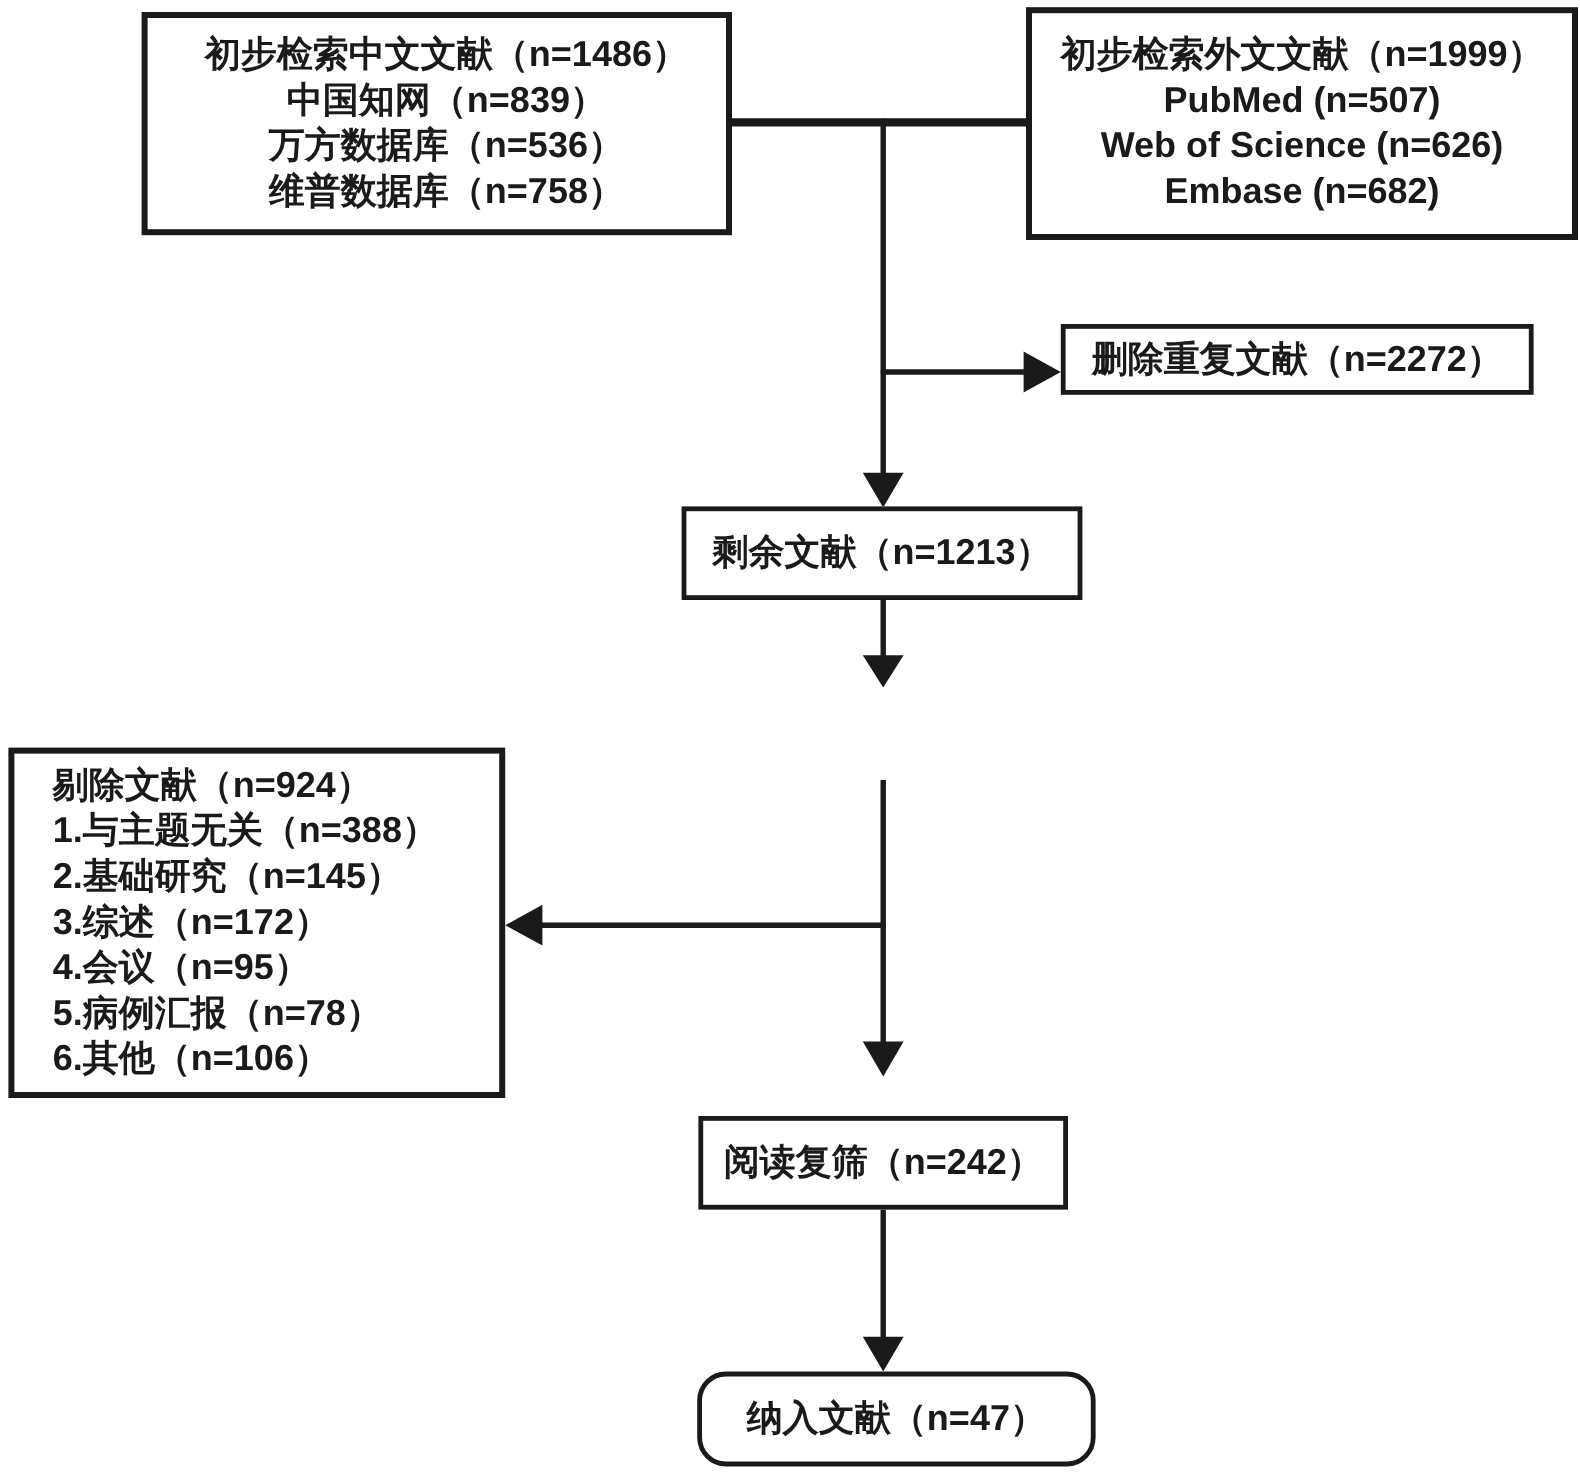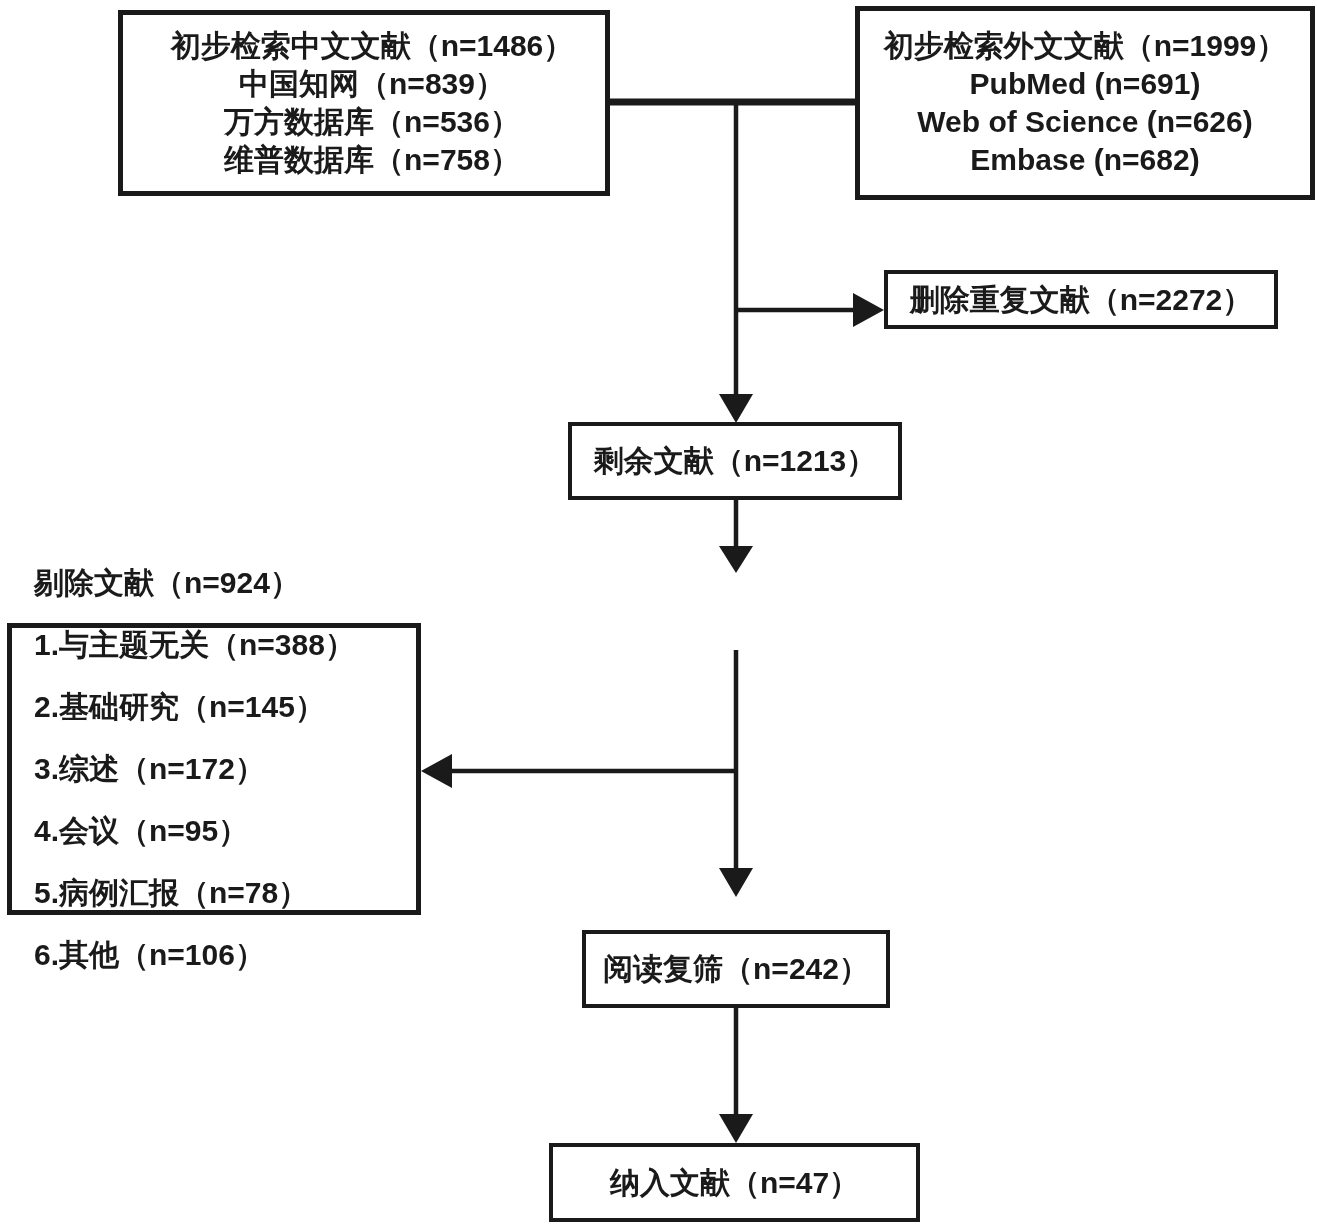--- a/index.html
+++ b/index.html
@@ -38,35 +38,34 @@
   }
   .box.thin { border-width: 4px; }
   .box .line {
     display: block;
     white-space: nowrap;
   }
   .box.multi { line-height: 38px; font-size: 30px; }
   .box.single { font-size: 30px; line-height: 34px; }
   .box.left-align {
     align-items: flex-start;
-    padding-left: 22px;
+    padding-left: 32px;
     padding-right: 8px;
     font-size: 30px;
     line-height: 38px;
-    gap: 24px;
   }
   
   #box-chinese-search  { left: 118px; top: 10px;   width: 492px; height: 186px; padding-left: 16px; }
   #box-foreign-search  { left: 855px; top: 6px;    width: 460px; height: 194px; align-items: center; }
   #box-duplicates      { left: 884px; top: 270px;  width: 394px; height: 59px;  }
   #box-remaining       { left: 568px; top: 422px;  width: 334px; height: 78px; text-align: right;  }
   #box-title-abstract  { left: 521px; top: 572px;  width: 431px; height: 80px;  }
   #box-excluded        { left: 7px;   top: 623px;  width: 414px; height: 292px; }
   #box-rescreen        { left: 582px; top: 896px;  width: 308px; height: 78px; margin-top: 34px;  }
-  #box-included        { left: 549px; top: 1143px; width: 371px; height: 79px;  }
+  #box-included        { left: 581px; top: 1143px; width: 332px; height: 79px; border-radius: 24px;  }
 </style>
 </head>
 <body>
 
 <div class="canvas">
 
   <svg class="connectors" viewBox="0 0 1317 1228" aria-hidden="true">
 
     <line x1="606" y1="102" x2="859" y2="102" stroke="#1a1a1a" stroke-width="7"></line>
 
@@ -91,21 +90,21 @@
 
   <div class="box multi" id="box-chinese-search">
     <span class="line">初步检索中文文献（n=1486）</span>
     <span class="line">中国知网（n=839）</span>
     <span class="line">万方数据库（n=536）</span>
     <span class="line">维普数据库（n=758）</span>
   </div>
 
   <div class="box multi" id="box-foreign-search">
     <span class="line">初步检索外文文献（n=1999）</span>
-    <span class="line">PubMed (n=691)</span>
+    <span class="line">PubMed (n=507)</span>
     <span class="line">Web of Science (n=626)</span>
     <span class="line">Embase (n=682)</span>
   </div>
 
   <div class="box single thin" id="box-duplicates">
     <span class="line">删除重复文献（n=2272）</span>
   </div>
 
   <div class="box single thin" id="box-remaining">
     <span class="line">剩余文献（n=1213）</span>

